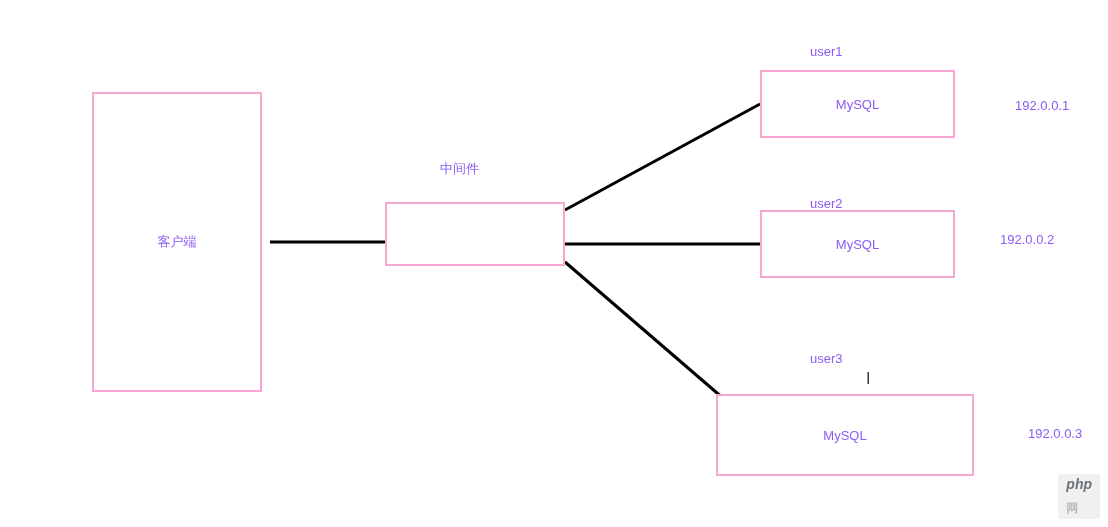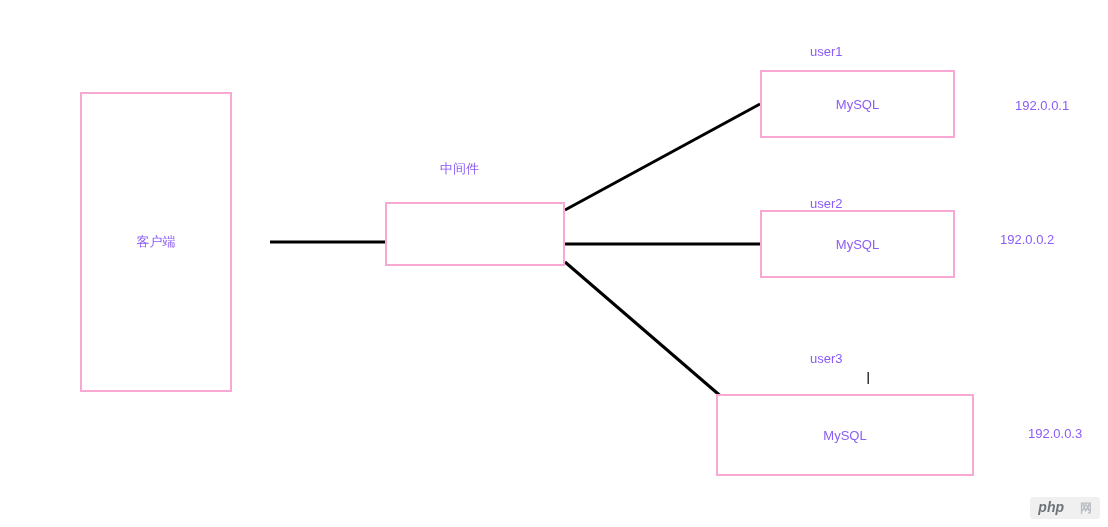--- a/index.html
+++ b/index.html
@@ -45,21 +45,22 @@
       right: 8px;
       bottom: 8px;
       font-size: 14px;
       font-weight: bold;
       color: #9aa0a6;
       background: rgba(230,230,230,0.6);
       padding: 2px 8px;
       border-radius: 3px;
       display: flex;
       align-items: baseline;
-      gap: 16px;
+      gap: 8px;
+      flex-direction: column;
     }
     .watermark .php {
       color: #6c7378;
       font-style: italic;
     }
     .watermark .suffix {
       color: #b8bcc2;
       font-size: 12px;
     }
   </style>
@@ -70,21 +71,21 @@
 
   <line x1="270" y1="242" x2="385" y2="242" stroke="#000" stroke-width="3"></line>
 
   <line x1="565" y1="210" x2="760" y2="104" stroke="#000" stroke-width="3"></line>
 
   <line x1="565" y1="244" x2="760" y2="244" stroke="#000" stroke-width="3"></line>
 
   <line x1="565" y1="262" x2="760" y2="430" stroke="#000" stroke-width="3"></line>
 </svg>
 
-<div class="box" style="left:80px; top:92px; width:152px; height:300px;">
+<div class="box" style="left:92px; top:92px; width:170px; height:300px;">
   <span class="label" style="position:static;">客户端</span>
 </div>
 
 <span class="label" style="left:440px; top:160px;">中间件</span>
 
 <div class="box" style="left:385px; top:202px; width:180px; height:64px;"></div>
 
 <span class="label" style="left:810px; top:44px;">user1</span>
 <div class="box" style="left:760px; top:70px; width:195px; height:68px;">
   <span class="label" style="position:static;">MySQL</span>

